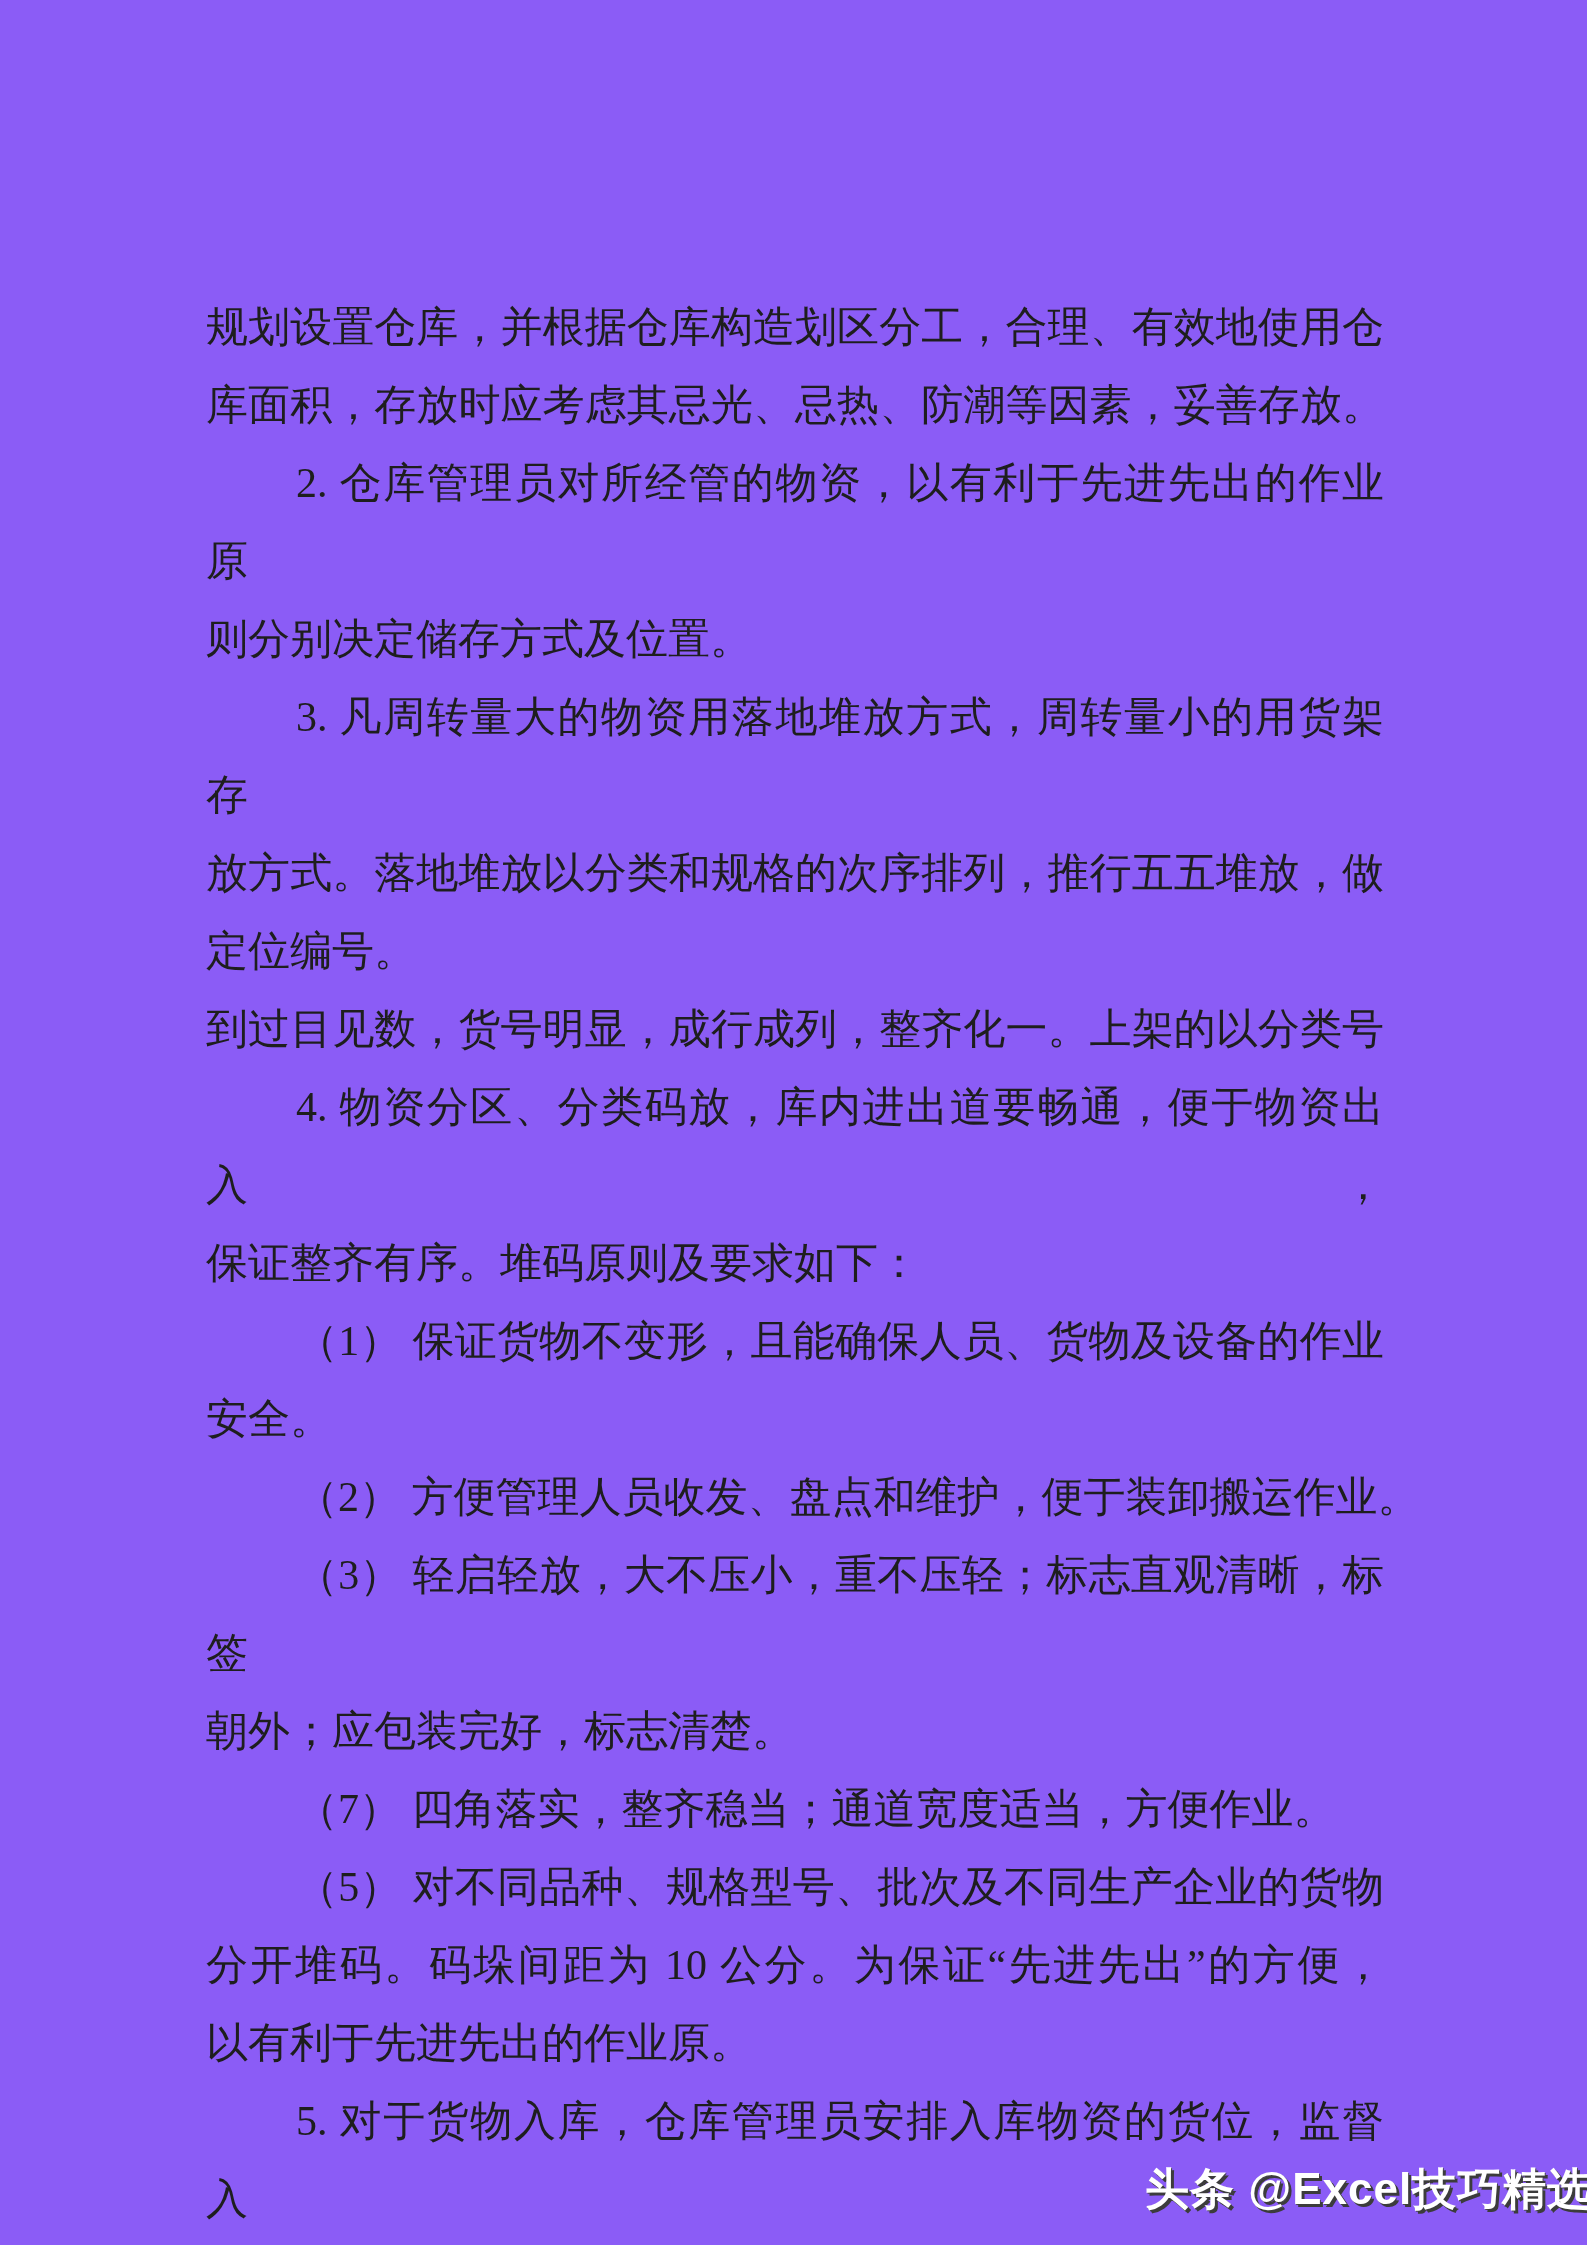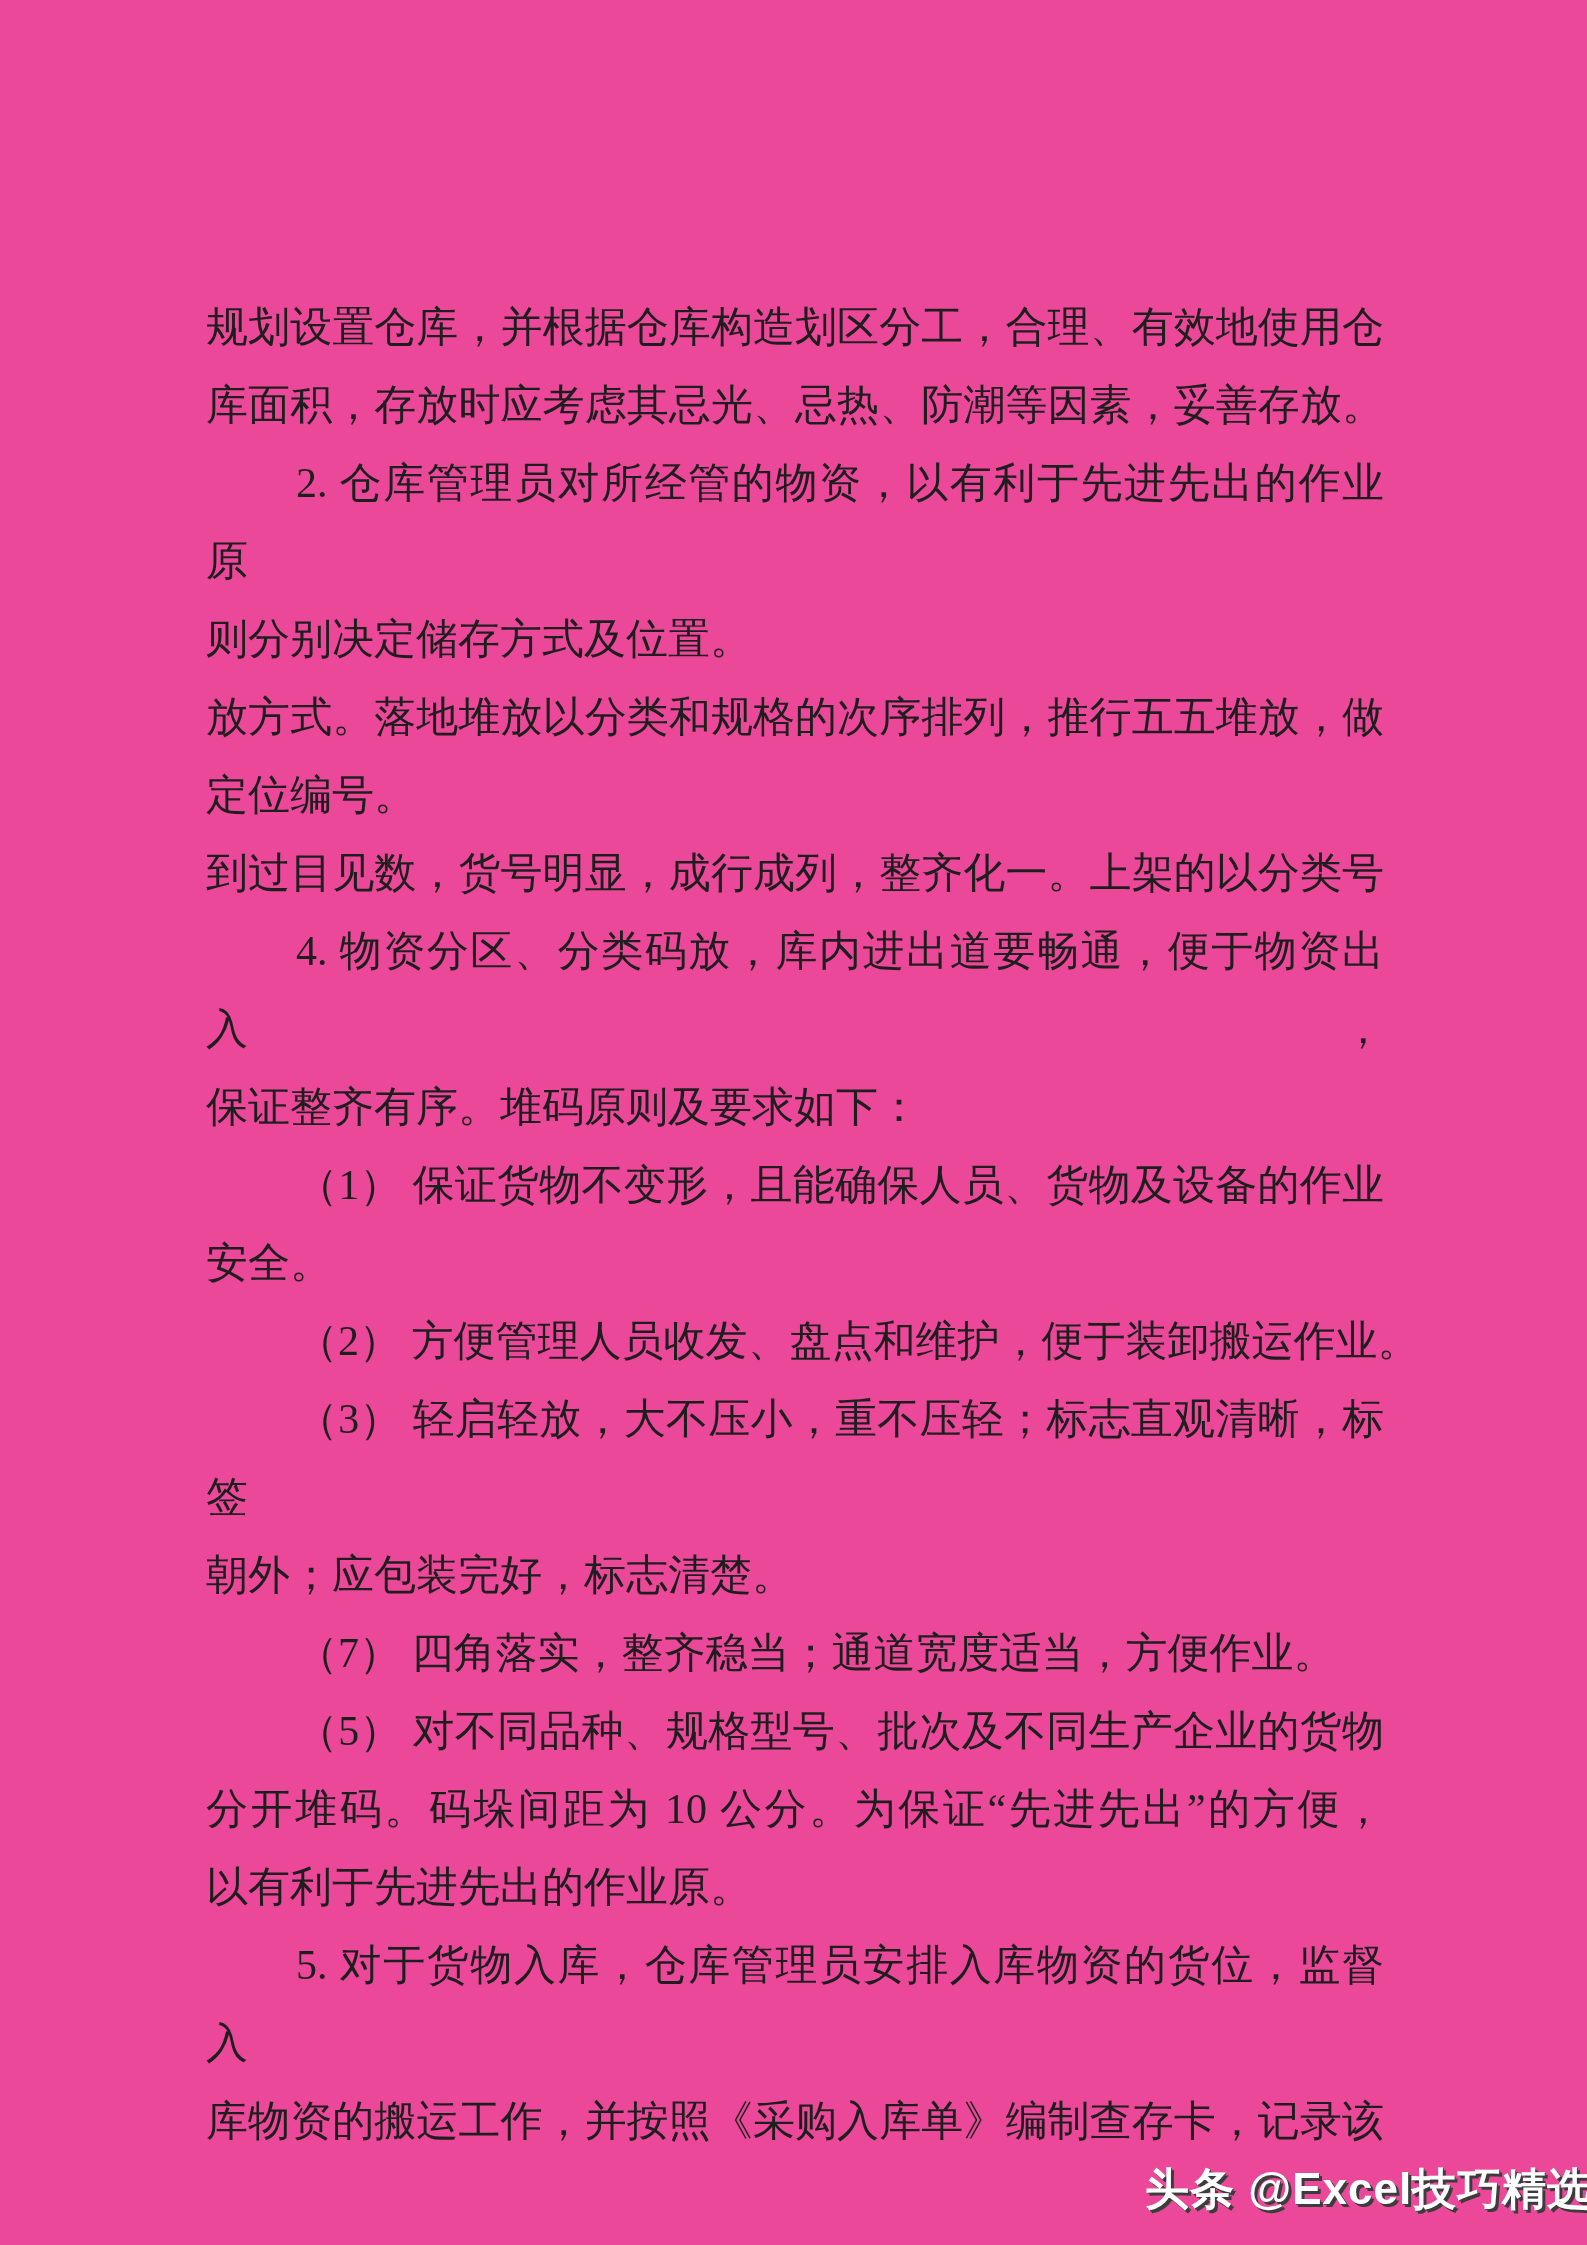--- a/index.html
+++ b/index.html
@@ -4,21 +4,21 @@
 <style>
   html, body {
     margin: 0;
     padding: 0;
     background: #ffffff;
   }
   .page {
     position: relative;
     width: 1587px;
     height: 2245px;
-    background: #ec4899;
+    background: #8b5cf6;
     overflow: hidden;
     font-family: "Liberation Serif", serif;
   }
   .doc {
     position: absolute;
     left: 206px;
     top: 288px;
     width: 1178px;
     font-size: 42px;
     line-height: 78px;
@@ -51,20 +51,21 @@
 </style>
 </head>
 <body>
 
 <div class="page">
   <div class="doc" id="doc">
       <div class="line justify">规划设置仓库，并根据仓库构造划区分工，合理、有效地使用仓</div>
       <div class="line justify">库面积，存放时应考虑其忌光、忌热、防潮等因素，妥善存放。</div>
       <div class="line justify indent">2. 仓库管理员对所经管的物资，以有利于先进先出的作业原</div>
       <div class="line">则分别决定储存方式及位置。</div>
+      <div class="line justify indent">3. 凡周转量大的物资用落地堆放方式，周转量小的用货架存</div>
       <div class="line justify">放方式。落地堆放以分类和规格的次序排列，推行五五堆放，做</div>
       <div class="line">定位编号。</div>
       <div class="line justify">到过目见数，货号明显，成行成列，整齐化一。上架的以分类号</div>
       <div class="line justify indent">4. 物资分区、分类码放，库内进出道要畅通，便于物资出入，</div>
       <div class="line">保证整齐有序。堆码原则及要求如下：</div>
       <div class="line justify indent">（1） 保证货物不变形，且能确保人员、货物及设备的作业</div>
       <div class="line">安全。</div>
       <div class="line indent">（2） 方便管理人员收发、盘点和维护，便于装卸搬运作业。</div>
       <div class="line justify indent">（3） 轻启轻放，大不压小，重不压轻；标志直观清晰，标签</div>
       <div class="line">朝外；应包装完好，标志清楚。</div>

